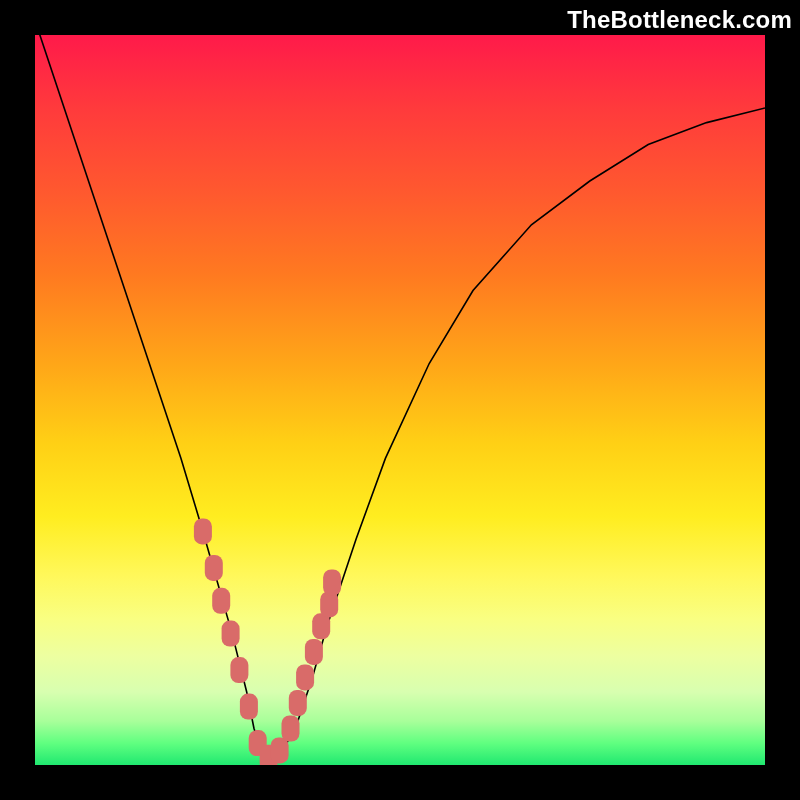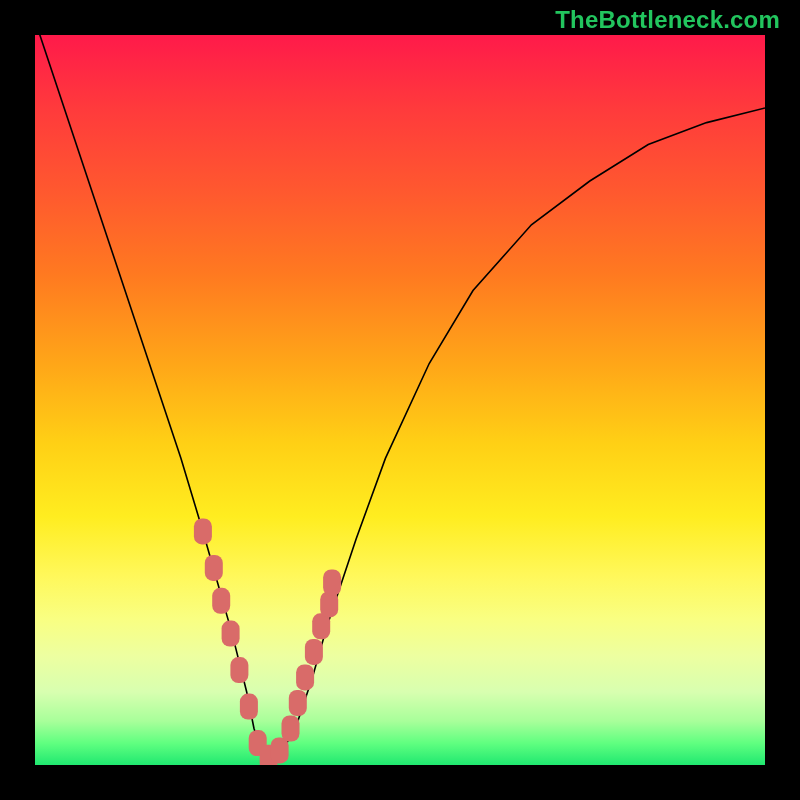--- a/index.html
+++ b/index.html
@@ -28,25 +28,25 @@
       #f9ff82 80%,
       #edffa0 85%,
       #d8ffb0 90%,
       #a8ff9a 94%,
       #60ff80 97%,
       #20e870 100%);
   }
   .branding {
     position: absolute;
     top: 6px;
-    right: 20px;
+    right: 8px;
     font-family: Arial, Helvetica, sans-serif;
     font-size: 24px;
     font-weight: 600;
-    color: #22c55e;
+    color: #ffffff;
     letter-spacing: 0.2px;
   }
   svg.curve {
     position: absolute;
     left: 0; top: 0;
     width: 730px; height: 730px;
   }
   .curve path.line {
     stroke: #000;
     stroke-width: 1.6;

